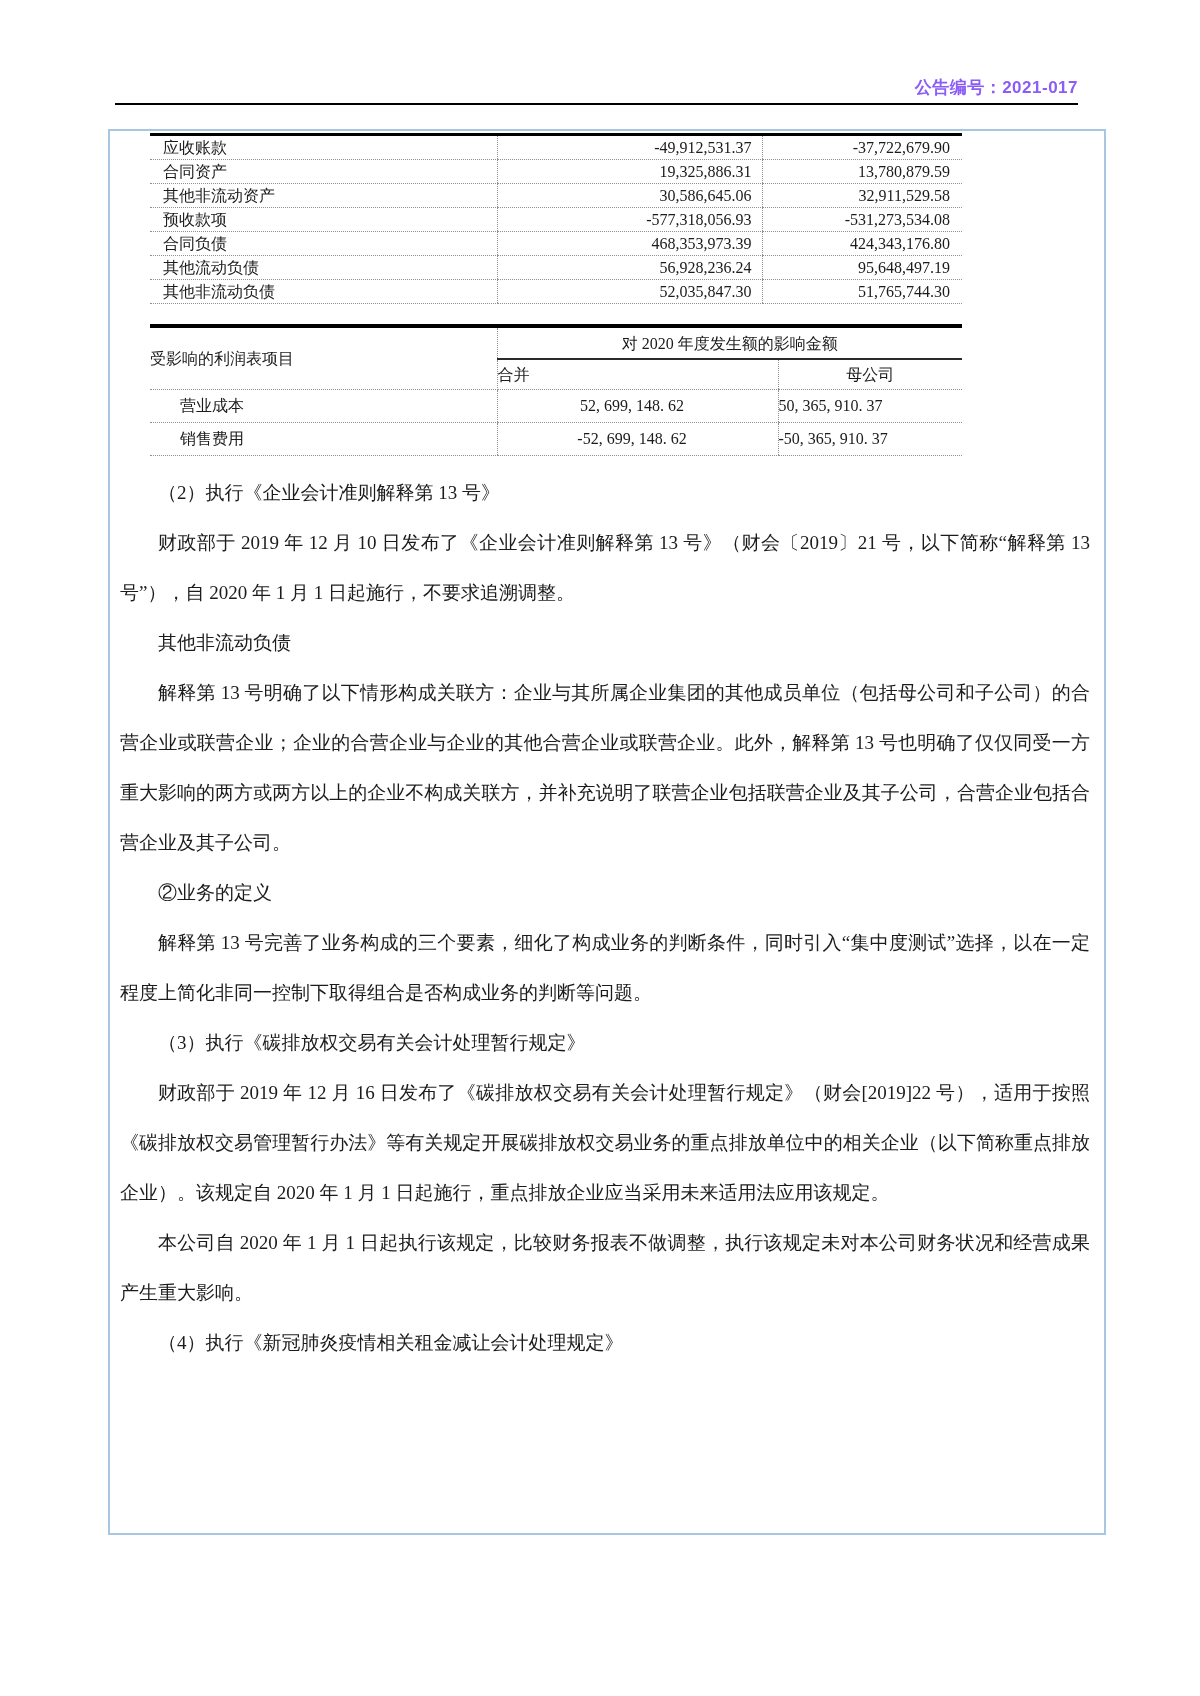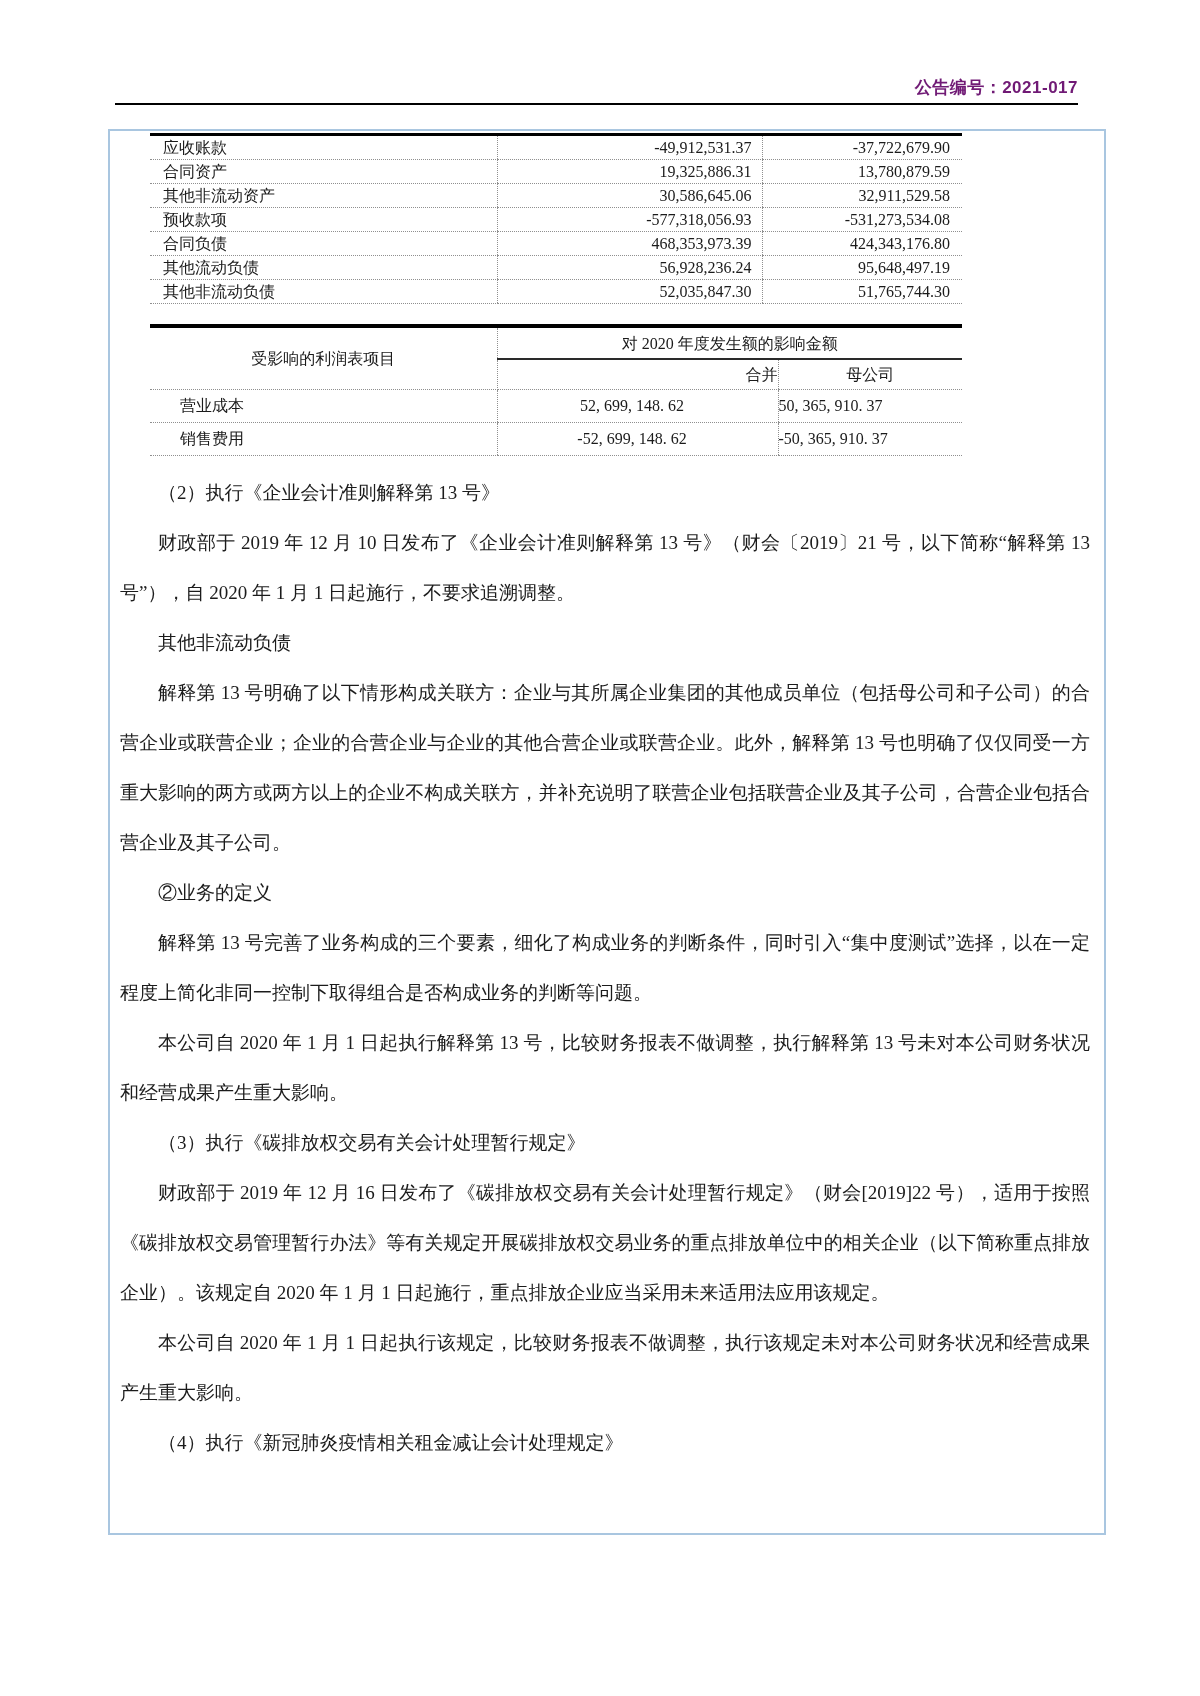--- a/index.html
+++ b/index.html
@@ -4,44 +4,44 @@
 <style>
   html,body { margin:0; padding:0; background:#ffffff; }
   .page {
     position:relative; width:1200px; height:1696px; background:#ffffff;
     font-family:"Liberation Serif","DejaVu Serif",serif; color:#1b1b1b;
     overflow:hidden;
   }
   .doc-num {
     position:absolute; top:76px; right:122px;
     font-family:"Liberation Sans","DejaVu Sans",sans-serif;
-    font-size:17px; font-weight:700; color:#701a75; letter-spacing:0.5px;
+    font-size:17px; font-weight:700; color:#8b5cf6; letter-spacing:0.5px;
   }
   .header-rule {
     position:absolute; top:103px; left:115px; width:963px; height:2px; background:#000;
   }
   .content-box {
     position:absolute; left:108px; top:129px; width:994px; height:1402px;
     border:2px solid #a9c6e0; background:#ffffff;
   }
   table { border-collapse:collapse; table-layout:fixed; }
   .t1 { width:812px; margin:2px 0 0 40px; border-top:3px solid #000; font-size:16px; }
   .t1 td { height:23px; padding:0; border-bottom:1px dotted #8f8f8f; line-height:23px;
            white-space:nowrap; overflow:hidden; }
   .t1 td + td { border-left:1px dotted #8f8f8f; }
   .t1 .item { padding-left:13px; text-align:left; }
   .t1 .num1 { text-align:right; padding-right:10px; }
   .t1 .num2 { text-align:right; padding-right:12px; }
   .t2 { width:812px; margin:20px 0 0 40px; border-top:4px solid #000; font-size:16px; }
   .t2 td { padding:0; line-height:29px; white-space:nowrap; overflow:hidden; }
   .t2 td + td { border-left:1px dotted #8f8f8f; }
-  .t2 .h-item { height:60px; text-align:center; vertical-align:middle;
+  .t2 .h-item { height:60px; vertical-align:middle;
                 border-right:1px dotted #8f8f8f; border-bottom:1px dotted #8f8f8f; }
   .t2 .h-span { height:30px; text-align:center; border-bottom:2px solid #2a2a2a; border-left:none; }
-  .t2 .h-sub  { height:29px; text-align:right; border-bottom:1px dotted #8f8f8f; border-left:none; }
+  .t2 .h-sub  { height:29px; text-align:left; border-bottom:1px dotted #8f8f8f; border-left:none; }
   .t2 .h-sub2 { height:29px; text-align:center; border-bottom:1px dotted #8f8f8f; }
   .t2 .d-item { height:32px; line-height:32px; padding-left:30px; border-bottom:1px dotted #8f8f8f; }
   .t2 .d-num1 { height:32px; line-height:32px; text-align:center; padding-right:11px;
                 border-bottom:1px dotted #8f8f8f; }
   .t2 .d-num2 { height:32px; line-height:32px; text-align:left; padding-right:12px;
                 border-bottom:1px dotted #8f8f8f; }
   .paras { margin:12px 14px 0 10px; font-size:19px; }
   .paras p { margin:0; line-height:50px; text-indent:2em; text-align:justify; }
 </style>
 </head>
@@ -127,21 +127,20 @@
       </tbody>
     </table>
 
     <div class="paras">
       <p>（2）执行《企业会计准则解释第 13 号》</p>
       <p>财政部于 2019 年 12 月 10 日发布了《企业会计准则解释第 13 号》（财会〔2019〕21 号，以下简称“解释第 13 号”），自 2020 年 1 月 1 日起施行，不要求追溯调整。</p>
       <p>其他非流动负债</p>
       <p>解释第 13 号明确了以下情形构成关联方：企业与其所属企业集团的其他成员单位（包括母公司和子公司）的合营企业或联营企业；企业的合营企业与企业的其他合营企业或联营企业。此外，解释第 13 号也明确了仅仅同受一方重大影响的两方或两方以上的企业不构成关联方，并补充说明了联营企业包括联营企业及其子公司，合营企业包括合营企业及其子公司。</p>
       <p>②业务的定义</p>
       <p>解释第 13 号完善了业务构成的三个要素，细化了构成业务的判断条件，同时引入“集中度测试”选择，以在一定程度上简化非同一控制下取得组合是否构成业务的判断等问题。</p>
-      <p>本公司自 2020 年 1 月 1 日起执行解释第 13 号，比较财务报表不做调整，执行解释第 13 号未对本公司财务状况和经营成果产生重大影响。</p>
       <p>（3）执行《碳排放权交易有关会计处理暂行规定》</p>
       <p>财政部于 2019 年 12 月 16 日发布了《碳排放权交易有关会计处理暂行规定》（财会[2019]22 号），适用于按照《碳排放权交易管理暂行办法》等有关规定开展碳排放权交易业务的重点排放单位中的相关企业（以下简称重点排放企业）。该规定自 2020 年 1 月 1 日起施行，重点排放企业应当采用未来适用法应用该规定。</p>
       <p>本公司自 2020 年 1 月 1 日起执行该规定，比较财务报表不做调整，执行该规定未对本公司财务状况和经营成果产生重大影响。</p>
       <p>（4）执行《新冠肺炎疫情相关租金减让会计处理规定》</p>
     </div>
 
   </div>
 </div>
 
 </body></html>

